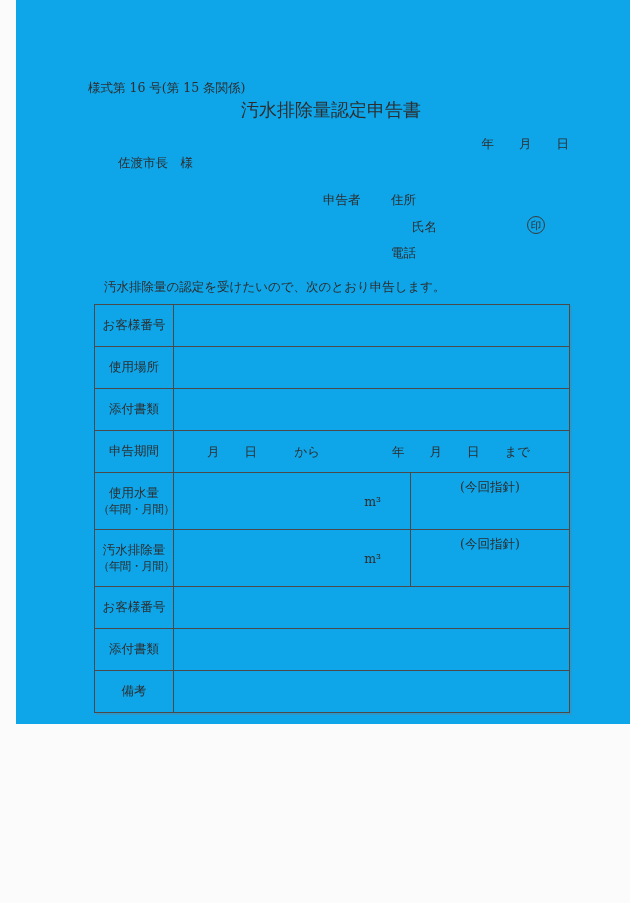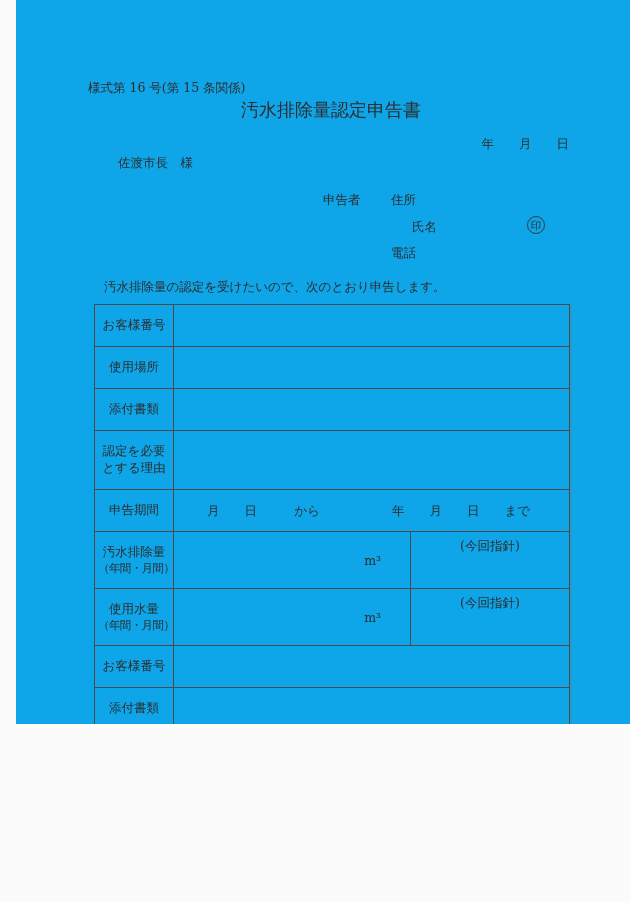--- a/index.html
+++ b/index.html
@@ -95,52 +95,45 @@
       <td class="lbl">使用場所</td>
       <td class="val" colspan="2"></td>
     </tr>
 
 
     <tr class="row-h40">
       <td class="lbl">添付書類</td>
       <td class="val" colspan="2"></td>
     </tr>
 
-    <tr class="row-h40">
-      <td class="lbl">
-        <div>認定を必要</div>
-        <div>とする理由</div>
-      </td>
-      <td class="val" colspan="2"></td>
-    </tr>
 
     <tr class="row-h40">
       <td class="lbl">申告期間</td>
       <td class="val period-cell" colspan="2">
         <span class="period-from">月　　日　　　から</span>
         <span class="period-to">年　　月　　日　　まで</span>
       </td>
     </tr>
 
     <tr class="row-h57">
       <td class="lbl">
-        <div>汚水排除量</div>
+        <div>使用水量</div>
         <div class="l2">（年間・月間）</div>
       </td>
       <td class="val unit-cell">
         <span>m³</span>
       </td>
       <td class="val reading-cell">
         <span>(今回指針)</span>
       </td>
     </tr>
 
     <tr class="row-h57">
       <td class="lbl">
-        <div>使用水量</div>
+        <div>汚水排除量</div>
         <div class="l2">（年間・月間）</div>
       </td>
       <td class="val unit-cell">
         <span>m³</span>
       </td>
       <td class="val reading-cell">
         <span>(今回指針)</span>
       </td>
     </tr>
 

